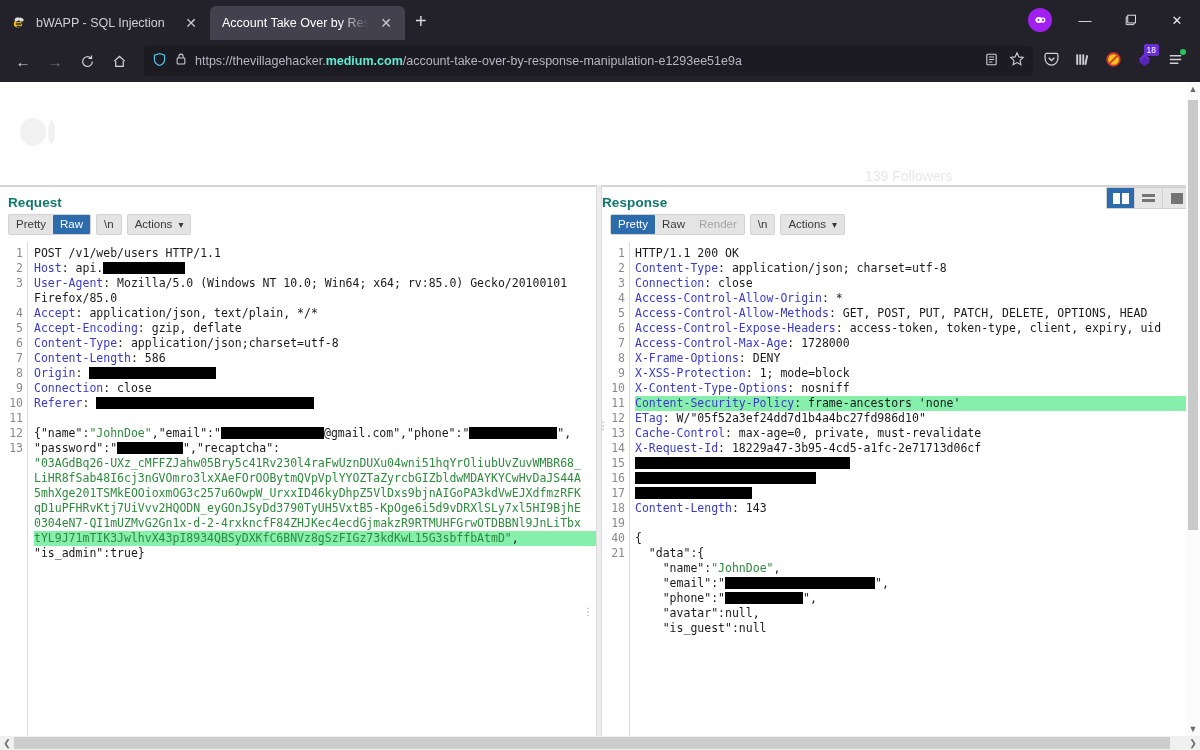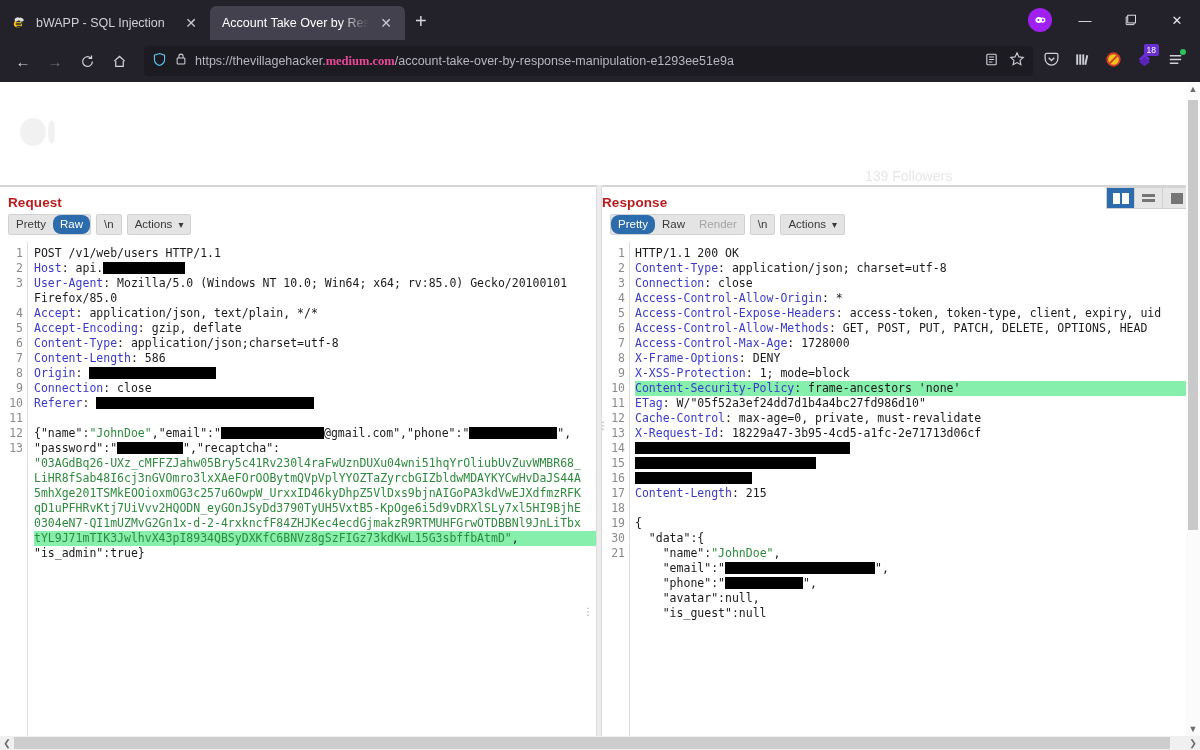--- a/index.html
+++ b/index.html
@@ -33,21 +33,21 @@
                 display:flex; align-items:center; justify-content:center; color:#fff;
                 font-size:13px; margin-right:10px; }
 
   .navbar { height:42px; display:flex; align-items:center; padding:0 8px; gap:2px; }
   .navbtn { width:30px; height:30px; display:flex; align-items:center; justify-content:center;
             color:#d4d4dc; font-size:15px; border-radius:4px; }
   .navbtn.dim { color:#6f6f7a; }
   .urlbar { flex:1 1 auto; height:30px; margin:0 8px; background:#1c1b22; border-radius:4px;
             display:flex; align-items:center; padding:0 8px; gap:7px; }
   .url-text { flex:1 1 auto; font-size:12.5px; color:#b6b6c0; white-space:nowrap; overflow:hidden; }
-  .url-text b { color:#ec4899; font-weight:700;font-family:Liberation Serif, serif; }
+  .url-text b { color:#5eead4; font-weight:700; }
   .url-icons { display:flex; align-items:center; gap:10px; color:#cfcfd6; }
   .ext-icons { display:flex; align-items:center; gap:14px; padding-right:8px; color:#d0d0d8; }
   .badge-num { position:relative; }
   .badge-num .n { position:absolute; top:-7px; right:-6px; background:#6a2fd0; color:#fff;
     font-size:8.5px; line-height:1; padding:2px 3px; border-radius:2px; }
   .menu-dot { position:absolute; top:-2px; right:-2px; width:6px; height:6px; border-radius:50%;
     background:#2ac35c; }
 
   
   .viewport { position:relative; width:1200px; height:668px; background:#ffffff; overflow:hidden; }
@@ -60,30 +60,30 @@
   .bg-logo i { display:block; position:absolute; background:#9a9a9a; border-radius:50%; }
 
   
   .panes { position:absolute; left:0; top:103px; width:1200px; height:565px; display:flex; }
   .pane { position:relative; background:#ffffff; }
   .pane.left { width:596px; }
   .pane.divider { width:6px; background:#ececec; border-left:1px solid #dcdcdc; border-right:1px solid #dcdcdc; }
   .pane.right { width:598px; }
   .pane-top-rule { position:absolute; left:0; top:0; right:0; height:2px; background:#d5d5d5; }
 
-  .pane-title { font-size:13.5px; font-weight:700; color:#b91c1c; padding:10px 0 4px 8px; letter-spacing:.1px; }
+  .pane-title { font-size:13.5px; font-weight:700; color:#0f766e; padding:10px 0 4px 8px; letter-spacing:.1px; }
   .pane-title.resp { padding-left:0; }
 
   .btnrow { display:flex; align-items:center; gap:5px; padding:0 0 5px 8px; }
   .btn { font-size:11.5px; color:#3a3a3a; background:#e4e4e4; border:1px solid #d2d2d2;
          padding:3px 7px; line-height:1.15; border-radius:2px; }
   .btn.on { background:#2c6bac; border-color:#2c6bac; color:#ffffff; }
   .btn.disabled { color:#a5a5a5; }
   .btngroup { display:flex; background:#e4e4e4; border:1px solid #d2d2d2; border-radius:2px; }
-  .btngroup .btn { border:0; background:transparent; border-radius:8px;text-align:right; }
+  .btngroup .btn { border:0; background:transparent; border-radius:1px;text-align:right; }
   .btngroup .btn.on { background:#2c6bac; color:#fff; }
   .btn.caret::after { content:"\25BE"; font-size:10px; margin-left:6px; }
 
   .viewmodes { position:absolute; right:8px; top:2px; display:flex; border:1px solid #d0d0d0; }
   .vm { width:28px; height:20px; display:flex; align-items:center; justify-content:center;
         background:#e6e6e6; border-right:1px solid #d0d0d0; }
   .vm:last-child { border-right:0; }
   .vm.on { background:#2c6bac; }
   .vm .g1 { display:flex; gap:2px; }
   .vm .g1 i { width:7px; height:11px; background:#ffffff; display:block; }
@@ -393,47 +393,48 @@
             <div>10</div>
             <div>11</div>
             <div>12</div>
             <div>13</div>
             <div>14</div>
             <div>15</div>
             <div>16</div>
             <div>17</div>
             <div>18</div>
             <div>19</div>
-            <div>30</div>
+            <div>40</div>
             <div>21</div>
             <div></div>
             <div></div>
             <div></div>
             <div></div>
             <div></div>
             <div></div>
           </div>
         <div class="code">
             <div class="ln"><span>HTTP/1.1 200 OK</span></div>
             <div class="ln"><span class="hname">Content-Type</span><span>: application/json; charset=utf-8</span></div>
             <div class="ln"><span class="hname">Connection</span><span>: close</span></div>
             <div class="ln"><span class="hname">Access-Control-Allow-Origin</span><span>: *</span></div>
+            <div class="ln"><span class="hname">Access-Control-Allow-Methods</span><span>: GET, POST, PUT, PATCH, DELETE, OPTIONS, HEAD</span></div>
             <div class="ln"><span class="hname">Access-Control-Expose-Headers</span><span>: access-token, token-type, client, expiry, uid</span></div>
-            <div class="ln"><span class="hname">Access-Control-Allow-Methods</span><span>: GET, POST, PUT, PATCH, DELETE, OPTIONS, HEAD</span></div>
             <div class="ln"><span class="hname">Access-Control-Max-Age</span><span>: 1728000</span></div>
             <div class="ln"><span class="hname">X-Frame-Options</span><span>: DENY</span></div>
             <div class="ln"><span class="hname">X-XSS-Protection</span><span>: 1; mode=block</span></div>
+            <div class="ln"><span class="hname">X-Content-Type-Options</span><span>: nosniff</span></div>
             <div class="ln hl"><span class="hname">Content-Security-Policy</span><span>: frame-ancestors 'none'</span></div>
             <div class="ln"><span class="hname">ETag</span><span>: W/"05f52a3ef24dd7d1b4a4bc27fd986d10"</span></div>
             <div class="ln"><span class="hname">Cache-Control</span><span>: max-age=0, private, must-revalidate</span></div>
             <div class="ln"><span class="hname">X-Request-Id</span><span>: 18229a47-3b95-4cd5-a1fc-2e71713d06cf</span></div>
             <div class="ln"><span class="blk" style="width:215px;height:12px;"></span></div>
             <div class="ln"><span class="blk" style="width:181px;height:12px;"></span></div>
             <div class="ln"><span class="blk" style="width:117px;height:12px;"></span></div>
-            <div class="ln"><span class="hname">Content-Length</span><span>: 215</span></div>
+            <div class="ln"><span class="hname">Content-Length</span><span>: 143</span></div>
             <div class="ln"><span></span></div>
             <div class="ln"><span>{</span></div>
             <div class="ln"><span>  "data":{</span></div>
             <div class="ln"><span>    "name":</span><span class="green">"JohnDoe"</span><span>,</span></div>
             <div class="ln"><span>    "email":"</span><span class="blk" style="width:150px;height:12px;"></span><span>",</span></div>
             <div class="ln"><span>    "phone":"</span><span class="blk" style="width:78px;height:12px;"></span><span>",</span></div>
             <div class="ln"><span>    "avatar":null,</span></div>
             <div class="ln"><span>    "is_guest":null</span></div>
           </div>
       </div>

